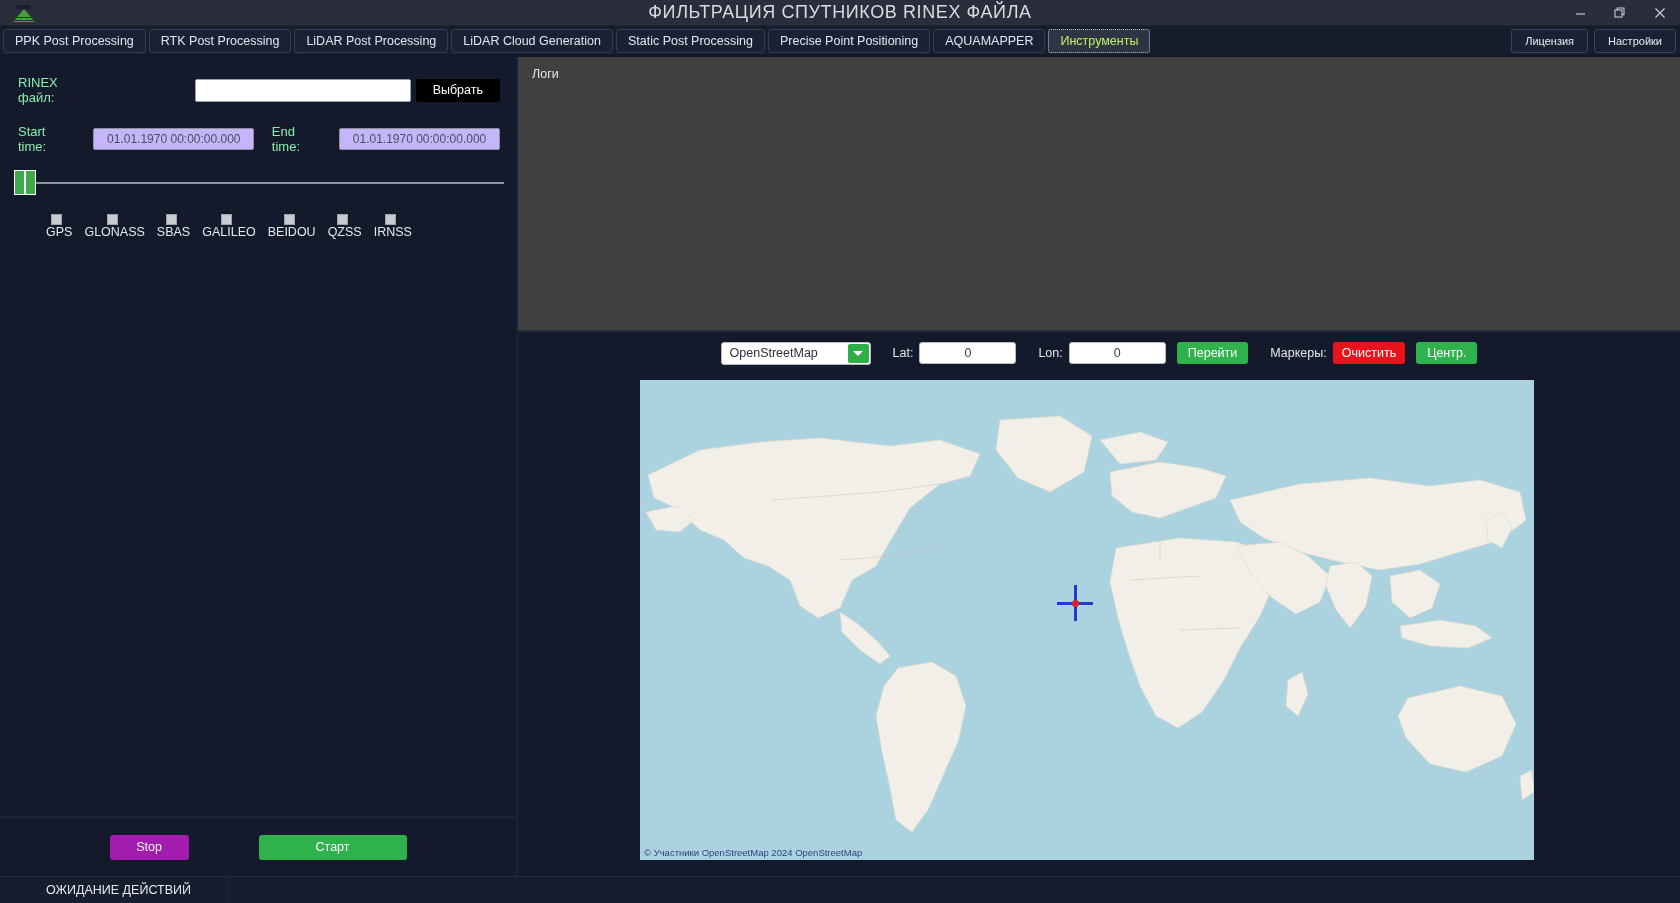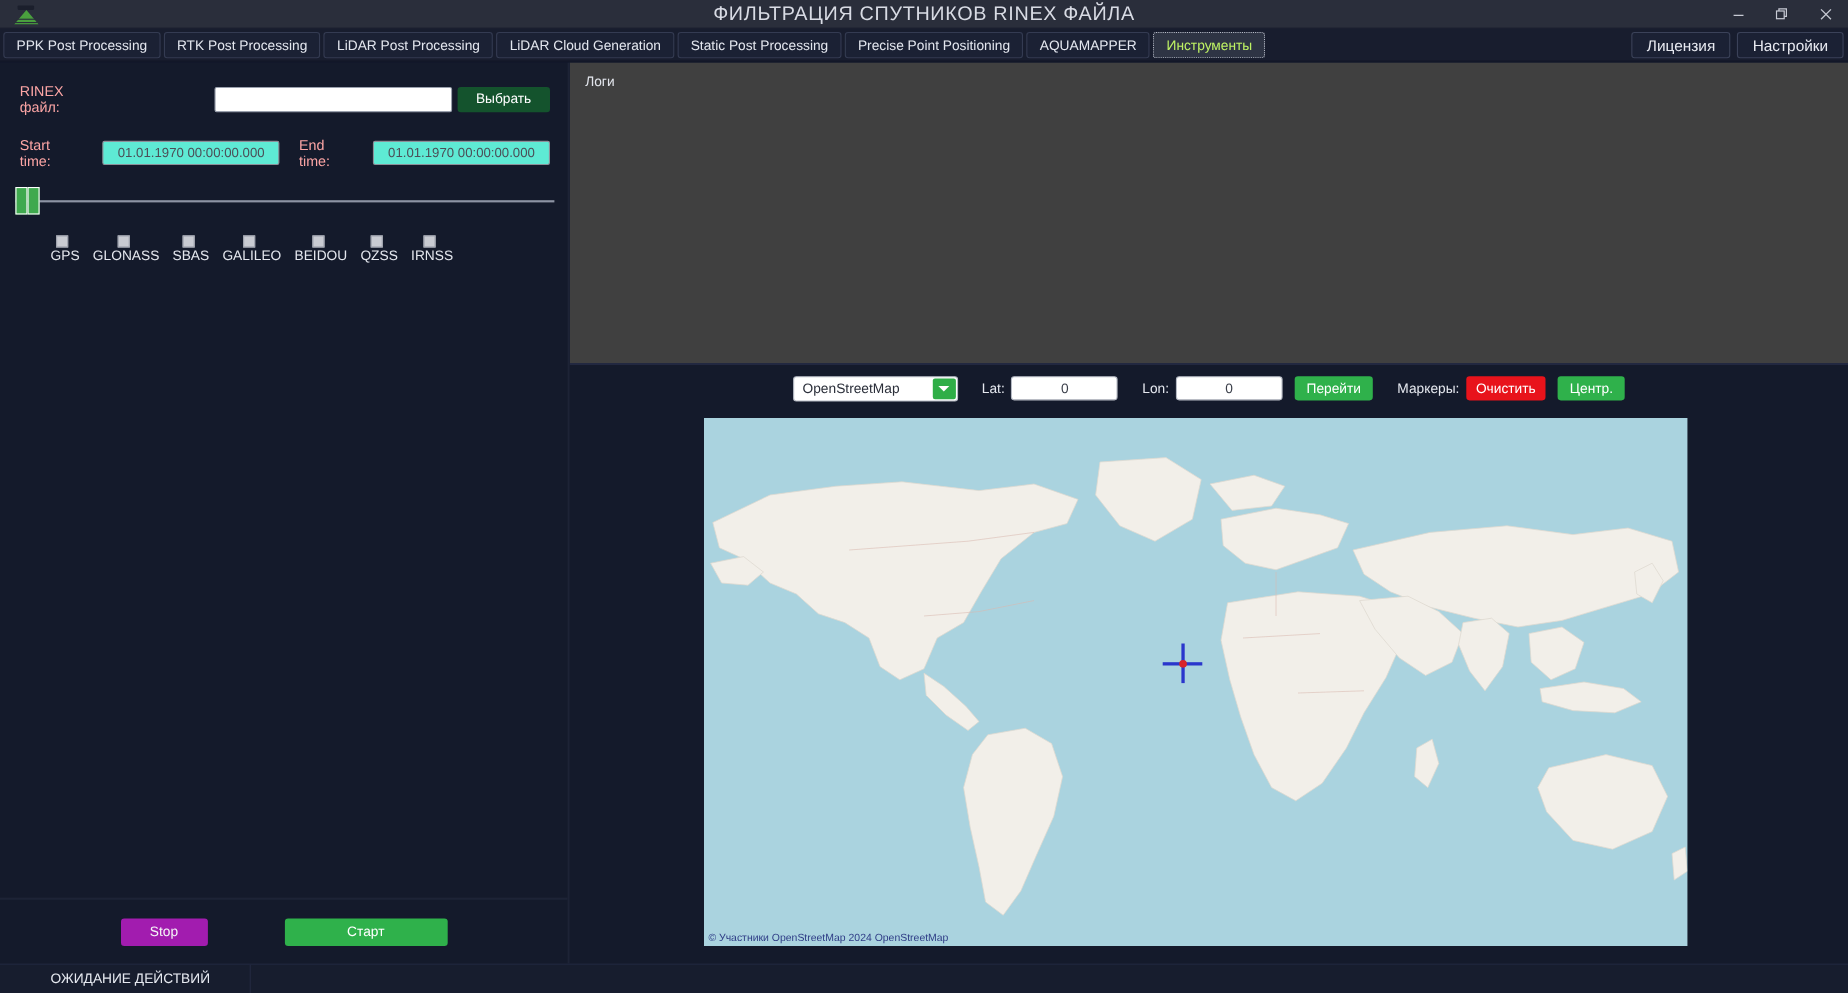--- a/index.html
+++ b/index.html
@@ -84,21 +84,21 @@
     border: 1px dotted #b8bcc8;
     color: #bef264;
   }
   .tabbar-right {
     position: absolute; right: 4px; top: 3px;
     display: flex; gap: 6px;
   }
   .topbtn {
     height: 24px; padding: 0 13px;
     display: flex; align-items: center;
-    font-size: 14px; color: #e8eaf1;
+    font-size: 11px; color: #e8eaf1;
     background: #1b2134;
     border: 1px solid #3b4259;
     border-radius: 3px;
   }
 
   
   .body {
     position: absolute; top: 57px; left: 0;
     width: 1680px; height: 819px;
     display: flex;
@@ -110,37 +110,37 @@
     background: #141a2b;
     border-right: 2px solid #1d2336;
     position: relative;
   }
   .left-inner {
     position: absolute; top: 0; left: 0; right: 0; bottom: 58px;
     border-bottom: 2px solid #1d2336;
   }
   .row { display: flex; align-items: center; }
   .row-file { padding: 18px 16px 0 18px; }
-  .lbl { color: #fca5a5; font-size: 13px; }
+  .lbl { color: #86efac; font-size: 13px; }
   .file-input {
     width: 218px; height: 23px;
     background: #ffffff; border: 1px solid #9aa0ad; border-radius: 2px;
     margin-left: 98px;
   }
   .btn-choose {
     margin-left: 5px;
     height: 23px; padding: 0 17px;
     display: flex; align-items: center; justify-content: center;
-    background: #14532d; color: #ffffff; font-size: 12.5px;
+    background: #000000; color: #ffffff; font-size: 12.5px;
     border: none; border-radius: 3px;
   }
   .row-time { padding: 19px 16px 0 18px; }
   .time-box {
     height: 22px; width: 165px;
-    background: #5eead4; color: #4c4f58;
+    background: #c4b5fd; color: #4c4f58;
     font-size: 12px;
     display: flex; align-items: center; justify-content: center;
     border-radius: 2px; border: 1px solid #8d9099;
   }
   .gap-a { width: 18px; }
   .gap-b { width: 14px; }
 
   .slider-wrap {
     position: relative;
     margin: 16px 12px 0 14px;

